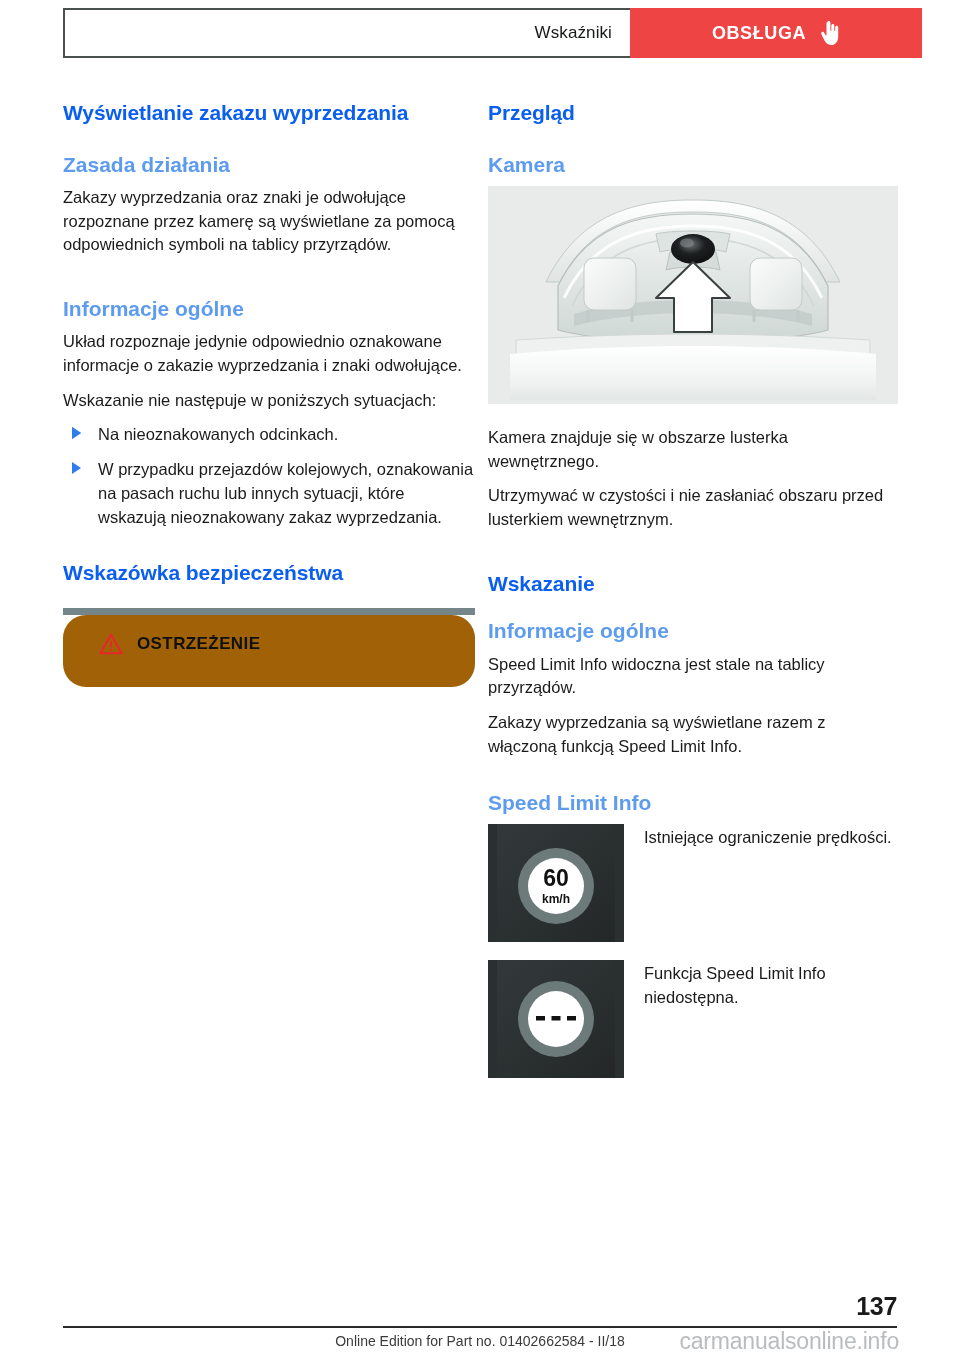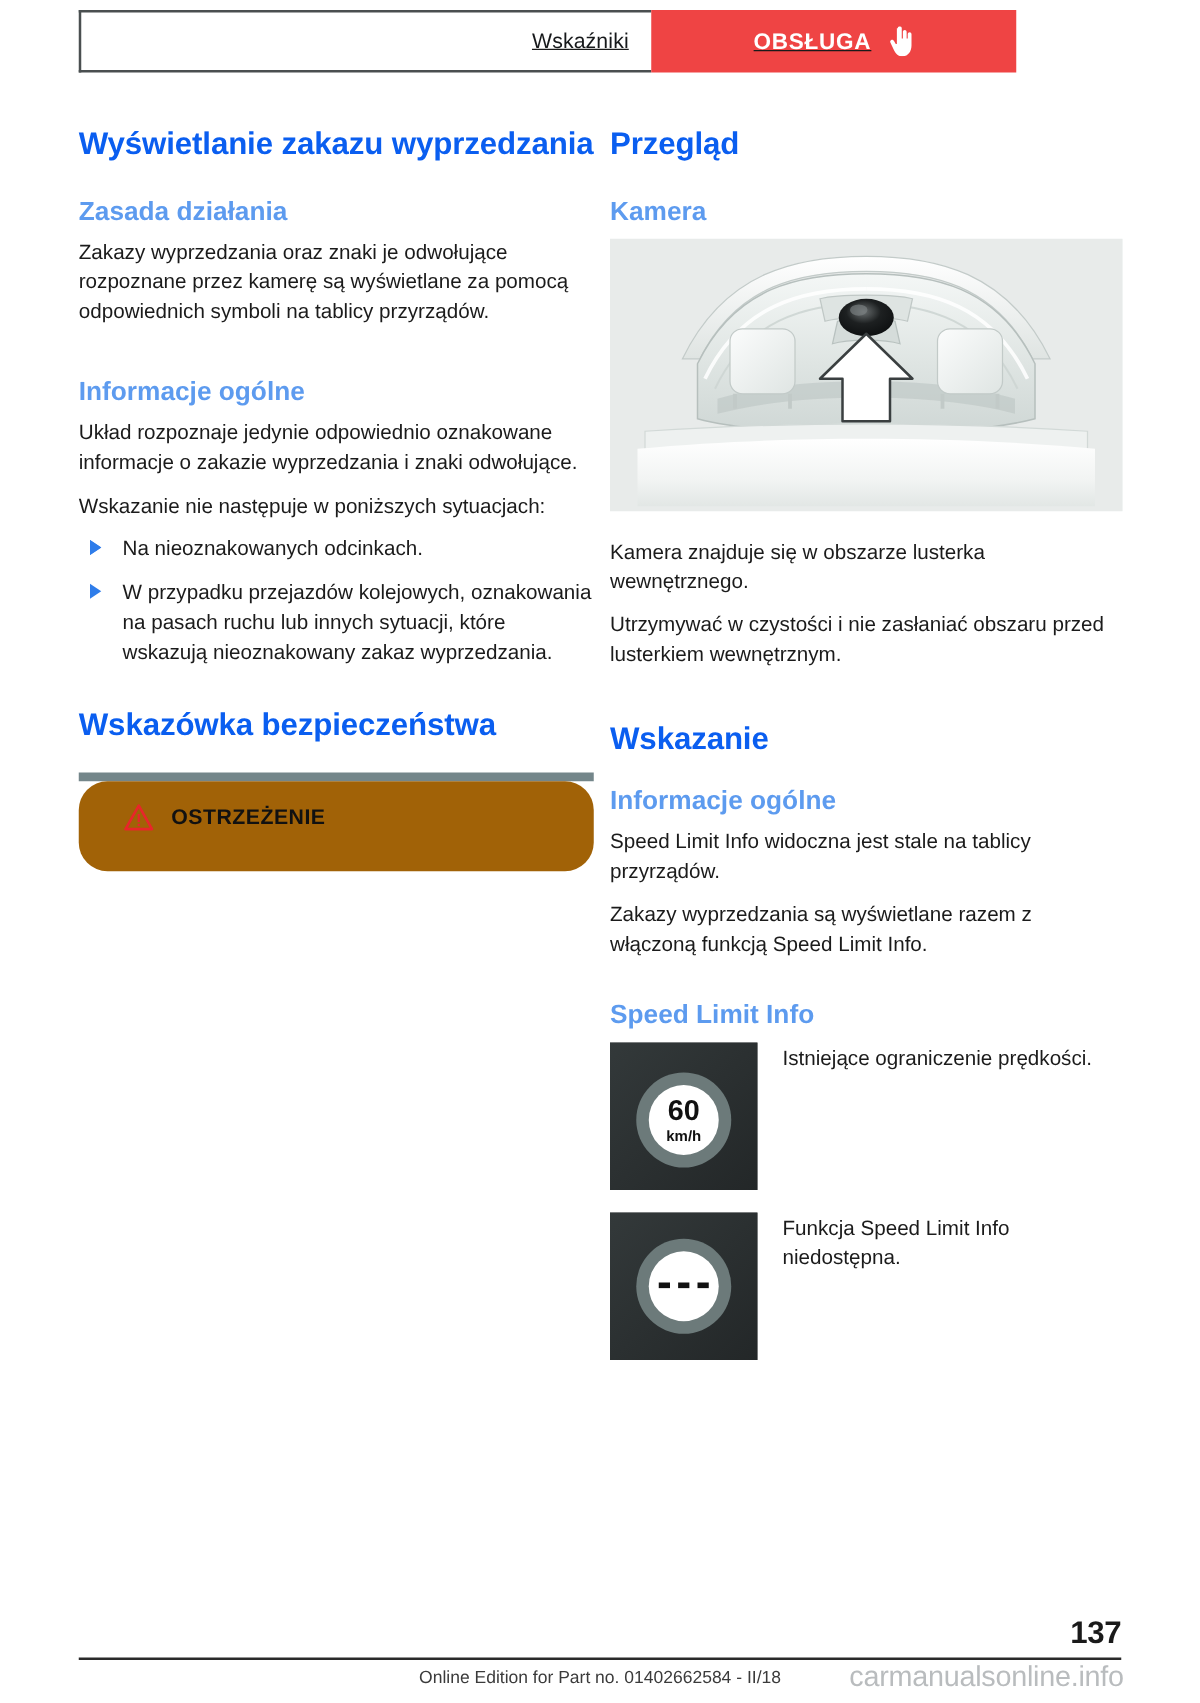--- a/index.html
+++ b/index.html
@@ -14,25 +14,24 @@
     font-family: "Liberation Sans", sans-serif;
     color: #1a1a1a;
     overflow: hidden;
   }
 
   
   .header {
     position: absolute;
     top: 8px;
     left: 63px;
-    width: 750px;
+    width: 859px;
     height: 50px;
     display: flex;
     align-items: stretch;
-    text-decoration: underline;
   }
   .header-left {
     flex: 1 1 auto;
     border: 2px solid #4a4f50;
     border-right: none;
     box-sizing: border-box;
     display: flex;
     align-items: center;
     justify-content: flex-end;
     padding-right: 18px;
@@ -65,21 +64,21 @@
 
   
   .col {
     position: absolute;
     top: 100px;
   }
   .col-left  { left: 63px;  width: 412px; }
   .col-right { left: 488px; width: 410px; }
 
   h1.title {
-    font-size: 25px;
+    font-size: 21px;
     font-weight: bold;
     color: #0a5ef0;
     margin: 0 0 26px 0;
     line-height: 1.22;
     letter-spacing: -0.1px;
   }
   h2.sub {
     font-size: 21px;
     font-weight: bold;
     color: #5d9bef;
@@ -168,21 +167,21 @@
 
   
   .icon-row {
     display: flex;
     align-items: flex-start;
     gap: 20px;
     margin-bottom: 18px;
   }
   .icon-tile {
     flex: 0 0 auto;
-    width: 118px;
+    width: 136px;
     height: 118px;
     background: #2a2f30;
     position: relative;
   }
   .icon-tile svg { display: block; width: 100%; height: 100%; }
   .icon-caption {
     font-size: 16.5px;
     line-height: 1.44;
     color: #1b1b1b;
     padding-top: 2px;

